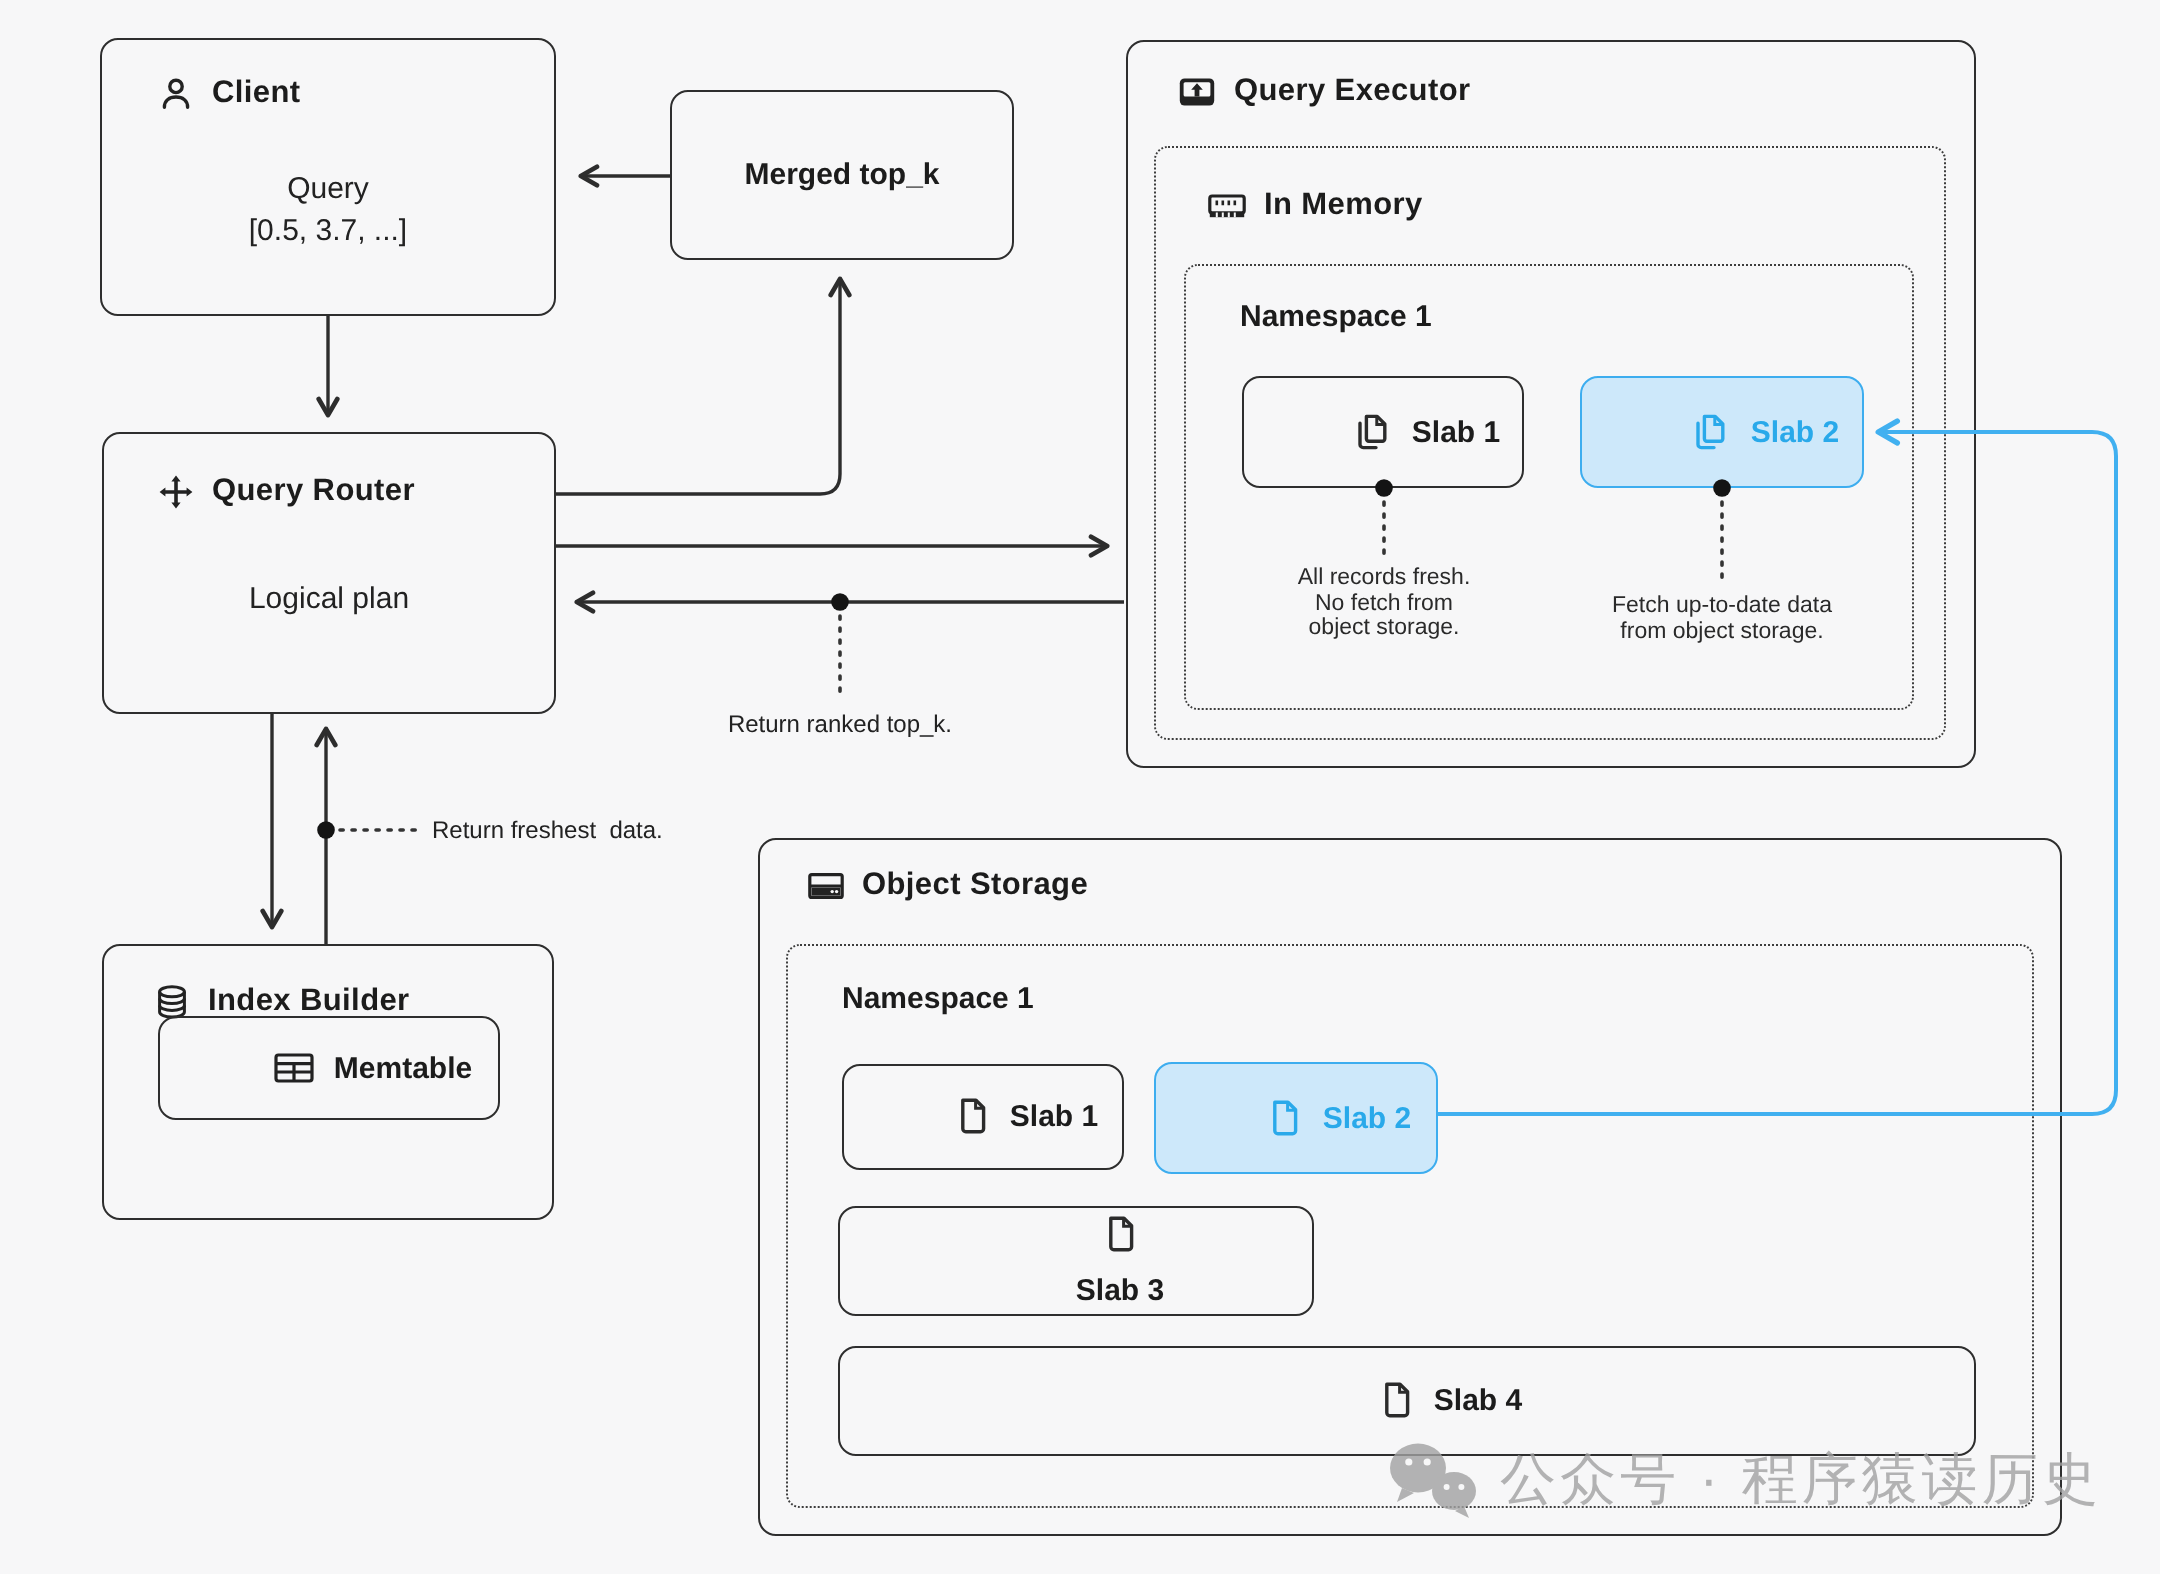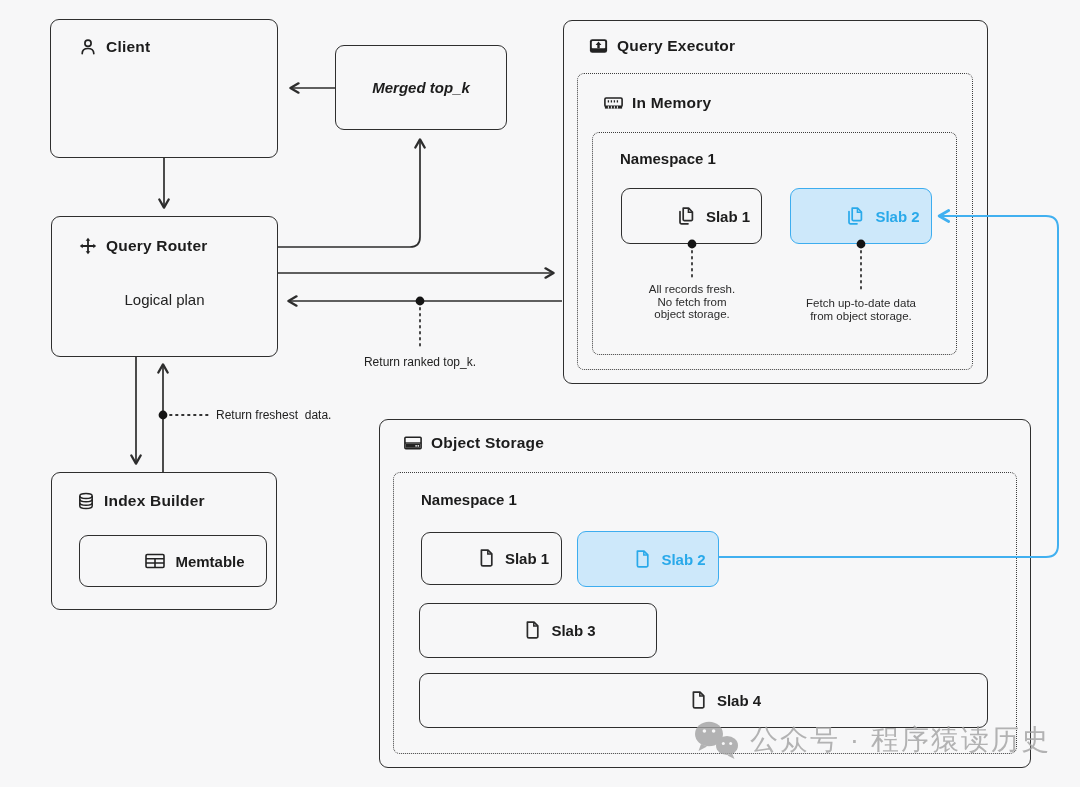--- a/index.html
+++ b/index.html
@@ -28,23 +28,27 @@
 <div id="canvas">
 
   <div class="box" style="left:50px;top:19px;width:228px;height:139px;"></div>
   <div class="hdr" style="left:79px;top:38px;">
     <svg width="18" height="18" viewBox="0 0 18 18">
       <circle cx="9" cy="5.2" r="3.1" fill="none" stroke="#222" stroke-width="1.7"></circle>
       <path d="M3.2 15.6 c0-3.5 2.6-5.1 5.8-5.1 s5.8 1.6 5.8 5.1" fill="none" stroke="#222" stroke-width="1.7" stroke-linecap="round"></path>
     </svg>
     <span>Client</span>
   </div>
+  <div class="ctext" style="left:50px;top:84px;width:228px;">
+    <div>Query</div>
+    <div>[0.5, 3.7, ...]</div>
+  </div>
 
   <div class="box" style="left:335px;top:45px;width:172px;height:85px;"></div>
-  <div class="mlabel" style="left:335px;top:45px;width:172px;height:85px;font-style:italic;">Merged top_k</div>
+  <div class="mlabel" style="left:335px;top:45px;width:172px;height:85px;">Merged top_k</div>
 
   <div class="box" style="left:51px;top:216px;width:227px;height:141px;"></div>
   <div class="hdr" style="left:79px;top:237px;">
     <svg width="18" height="18" viewBox="0 0 18 18">
       <path d="M9 0.8 L11.3 3.7 H9.9 V8.1 H14.3 V6.7 L17.2 9 L14.3 11.3 V9.9 H9.9 V14.3 H11.3 L9 17.2 L6.7 14.3 H8.1 V9.9 H3.7 V11.3 L0.8 9 L3.7 6.7 V8.1 H8.1 V3.7 H6.7 Z" fill="#222"></path>
     </svg>
     <span>Query Router</span>
   </div>
   <div class="ctext" style="left:51px;top:289px;width:227px;">
     <div>Logical plan</div>
@@ -126,21 +130,21 @@
   </div>
 
   <div class="slab blue" style="left:577px;top:531px;width:142px;height:56px;">
     <svg width="17" height="19" viewBox="0 0 17 19">
       <path d="M3.4 1.1 H10 L13.8 4.9 V15.4 a1.5 1.5 0 0 1 -1.5 1.5 H4.9 a1.5 1.5 0 0 1 -1.5 -1.5 Z" fill="none" stroke="#29a9ea" stroke-width="1.7" stroke-linejoin="round"></path>
       <path d="M9.8 1.3 V5.1 H13.7" fill="none" stroke="#29a9ea" stroke-width="1.5"></path>
     </svg>
     <span>Slab 2</span>
   </div>
 
-  <div class="slab" style="left:419px;top:603px;width:238px;height:55px;">
+  <div class="slab" style="left:419px;top:603px;width:238px;height:55px;flex-direction:column;">
     <svg width="17" height="19" viewBox="0 0 17 19">
       <path d="M3.4 1.1 H10 L13.8 4.9 V15.4 a1.5 1.5 0 0 1 -1.5 1.5 H4.9 a1.5 1.5 0 0 1 -1.5 -1.5 Z" fill="none" stroke="#2b2b2b" stroke-width="1.7" stroke-linejoin="round"></path>
       <path d="M9.8 1.3 V5.1 H13.7" fill="none" stroke="#2b2b2b" stroke-width="1.5"></path>
     </svg>
     <span>Slab 3</span>
   </div>
 
   <div class="slab" style="left:419px;top:673px;width:569px;height:55px;">
     <svg width="17" height="19" viewBox="0 0 17 19">
       <path d="M3.4 1.1 H10 L13.8 4.9 V15.4 a1.5 1.5 0 0 1 -1.5 1.5 H4.9 a1.5 1.5 0 0 1 -1.5 -1.5 Z" fill="none" stroke="#2b2b2b" stroke-width="1.7" stroke-linejoin="round"></path>
@@ -152,21 +156,21 @@
   <div class="box" style="left:51px;top:472px;width:226px;height:138px;"></div>
   <div class="hdr" style="left:77px;top:492px;">
     <svg width="18" height="18" viewBox="0 0 18 18">
       <ellipse cx="9" cy="3.9" rx="6.2" ry="2.5" fill="none" stroke="#222" stroke-width="1.5"></ellipse>
       <path d="M2.8 3.9 V14 c0 1.4 2.8 2.5 6.2 2.5 s6.2-1.1 6.2-2.5 V3.9" fill="none" stroke="#222" stroke-width="1.5"></path>
       <path d="M2.8 7.3 c0 1.4 2.8 2.5 6.2 2.5 s6.2-1.1 6.2-2.5" fill="none" stroke="#222" stroke-width="1.5"></path>
       <path d="M2.8 10.7 c0 1.4 2.8 2.5 6.2 2.5 s6.2-1.1 6.2-2.5" fill="none" stroke="#222" stroke-width="1.5"></path>
     </svg>
     <span>Index Builder</span>
   </div>
-  <div class="slab" style="left:79px;top:535px;width:188px;height:52px;border-width:1.6px;">
+  <div class="slab" style="left:79px;top:508px;width:171px;height:52px;border-width:1.6px;">
     <svg width="20" height="18" viewBox="0 0 20 18">
       <rect x="1" y="2.5" width="18" height="13" rx="1.2" fill="none" stroke="#222" stroke-width="1.6"></rect>
       <path d="M1 6.8 H19 M1 11 H19 M10 6.8 V15.5" fill="none" stroke="#222" stroke-width="1.6"></path>
     </svg>
     <span>Memtable</span>
   </div>
 
   <div class="anno" style="left:330px;top:355px;width:180px;text-align:center;">Return ranked top_k.</div>
   <div class="anno" style="left:216px;top:408px;">Return freshest  data.</div>
 

